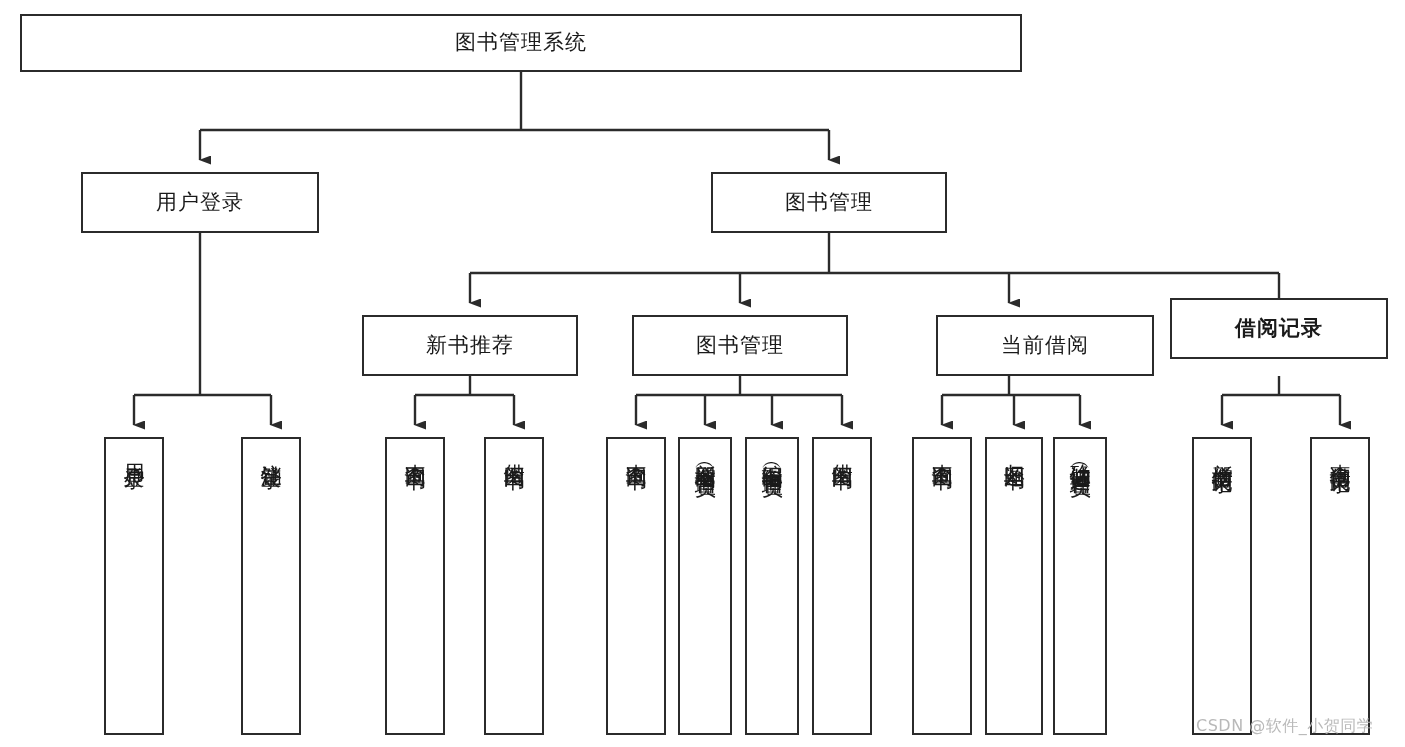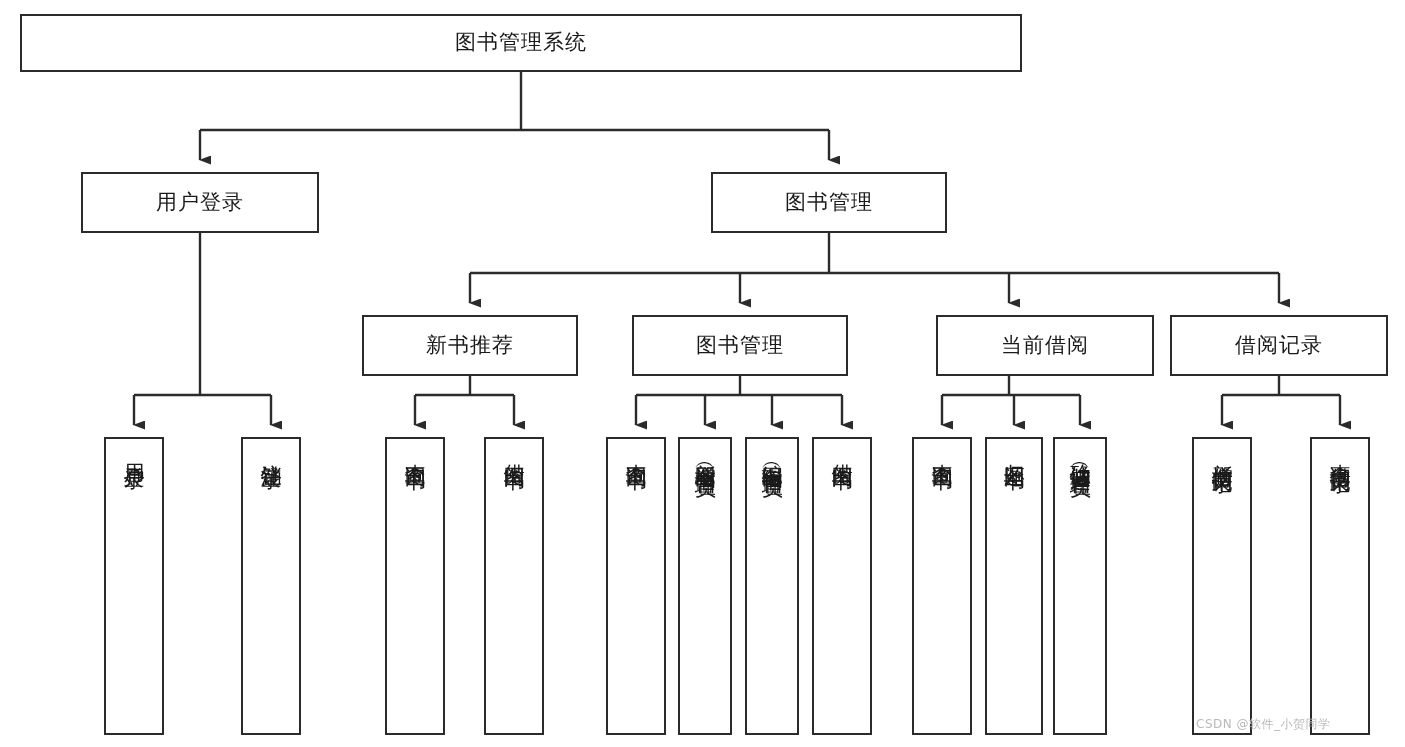--- a/index.html
+++ b/index.html
@@ -53,21 +53,21 @@
   .node.vert .node-label {
     writing-mode: vertical-rl;
     text-orientation: upright;
     font-size: 21px;
     line-height: 1.25;
     letter-spacing: 2px;
     white-space: nowrap;
   }
   .watermark {
     position: absolute;
-    font-size: 12px;
+    font-size: 16px;
     color: #b9b9b9;
     white-space: nowrap;
     letter-spacing: 0.5px;
   }
 </style>
 </head>
 <body>
 
 <div id="diagram-root">
   <svg class="edges" viewBox="0 0 1405 747">
@@ -126,21 +126,21 @@
 
   <div class="node horiz" style="left: 711px; top: 172px; width: 236px; height: 61px;">
     <span class="node-label">图书管理</span>
   </div>
   <div class="node horiz" style="left: 632px; top: 315px; width: 216px; height: 61px;">
     <span class="node-label">图书管理</span>
   </div>
   <div class="node horiz" style="left: 900px; top: 315px; width: 218px; height: 61px; margin-left: 36px;">
     <span class="node-label">当前借阅</span>
   </div>
-  <div class="node horiz" style="left: 1170px; top: 315px; width: 218px; height: 61px;">
+  <div class="node horiz" style="left: 1170px; top: 298px; width: 218px; height: 61px; font-weight: bold;">
     <span class="node-label">借阅记录</span>
   </div>
 
   <div class="node vert" style="left: 104px; top: 437px; width: 60px; height: 298px;">
     <span class="node-label">用户登录</span>
   </div>
   <div class="node vert" style="left: 241px; top: 437px; width: 60px; height: 298px;">
     <span class="node-label">注销登录</span>
   </div>
 

